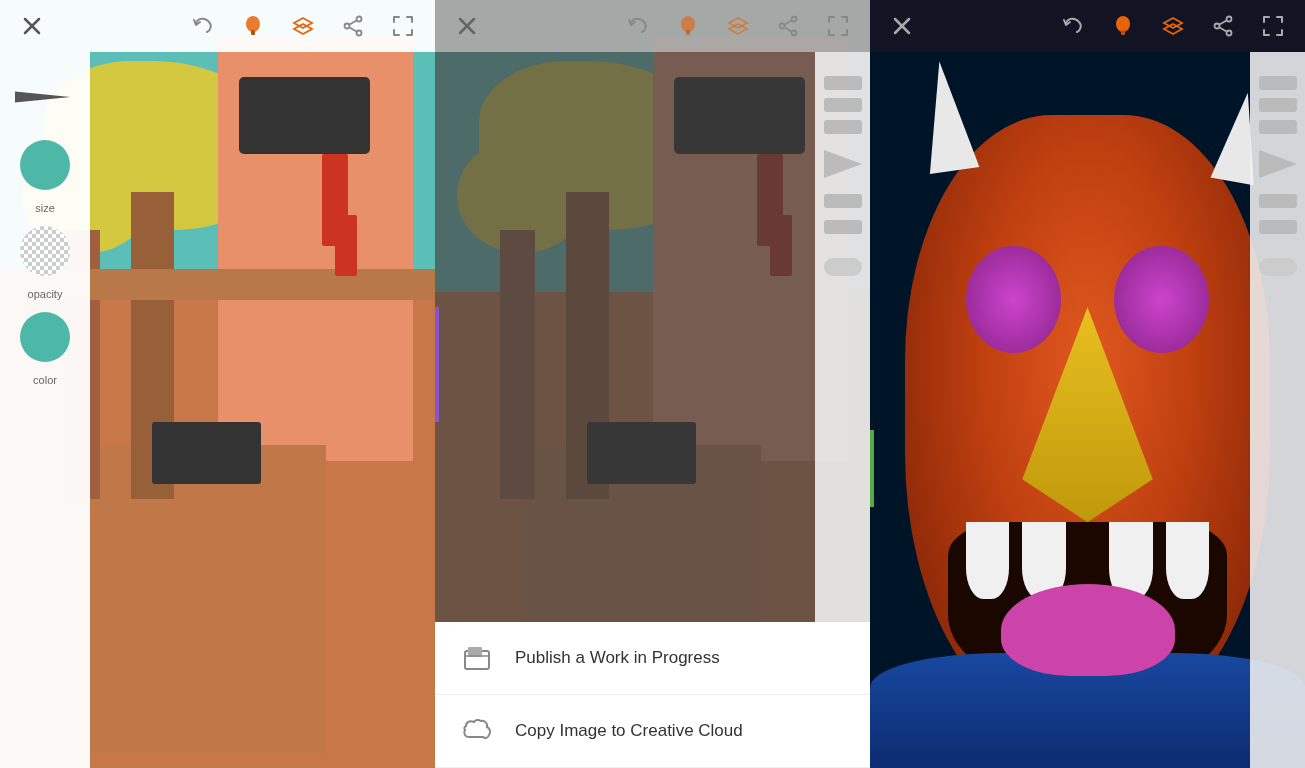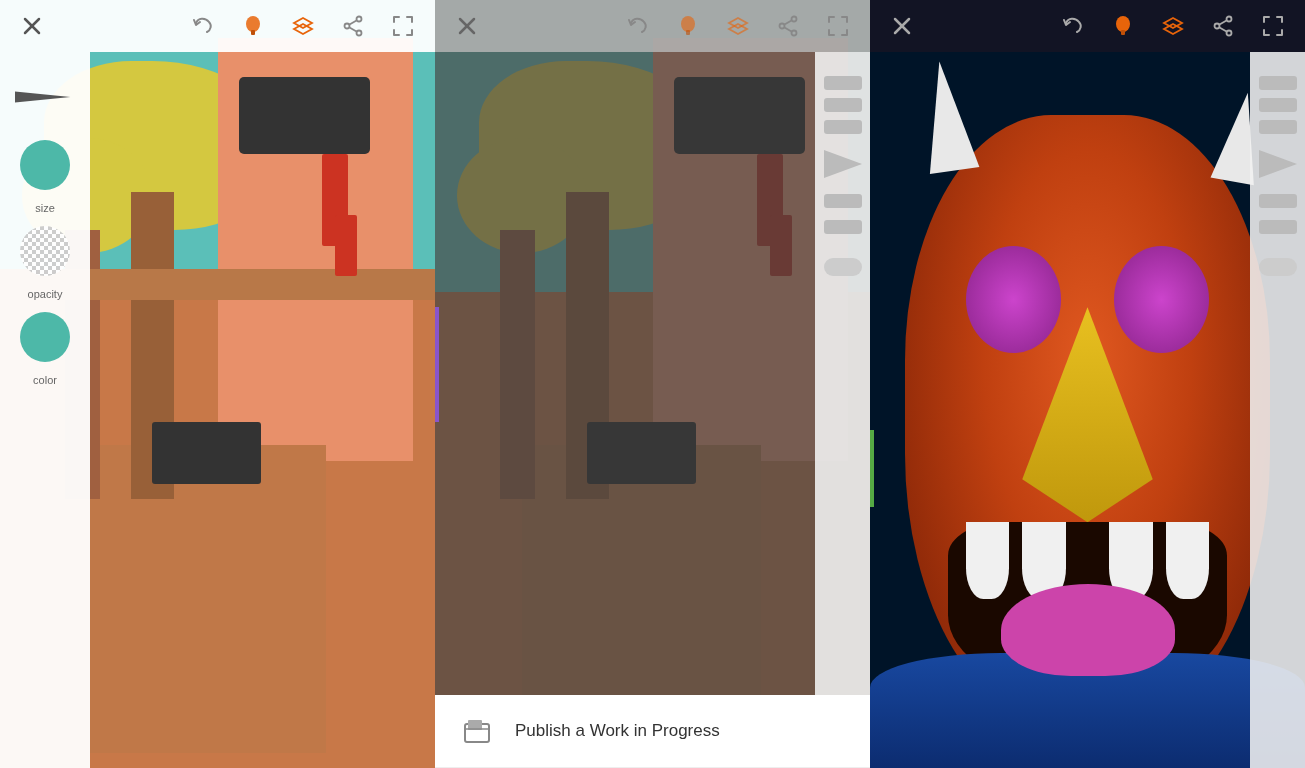--- a/index.html
+++ b/index.html
@@ -355,20 +355,28 @@
       <div class="menu-icon-box">
         <svg width="30" height="30" viewBox="0 0 30 30">
           <rect x="3" y="8" width="24" height="18" rx="2" fill="none" stroke="#888" stroke-width="2"></rect>
           <rect x="6" y="4" width="14" height="10" rx="1" fill="#aaa"></rect>
           <line x1="3" y1="13" x2="27" y2="13" stroke="#888" stroke-width="1.5"></line>
         </svg>
       </div>
       <span class="menu-item-label">Publish a Work in Progress</span>
     </div>
 
+    <div class="menu-item">
+      <div class="menu-icon-box">
+        <svg width="32" height="28" viewBox="0 0 32 28">
+          <path d="M8 20 C4 20 2 16 4 13 C3 12 3 10 5 9 C5 5 9 3 13 5 C14 3 17 2 20 4 C23 3 27 6 26 10 C29 11 30 15 28 18 C27 21 24 22 22 20 Z" fill="none" stroke="#888" stroke-width="2"></path>
+        </svg>
+      </div>
+      <span class="menu-item-label">Copy Image to Creative Cloud</span>
+    </div>
 
 
 
   </div>
 </div>
 
 <div class="phone-panel" style="position:relative;flex:1;background:#001428;">
 
   <div style="position:absolute;top:0;left:0;right:0;bottom:0;overflow:hidden;">
 

